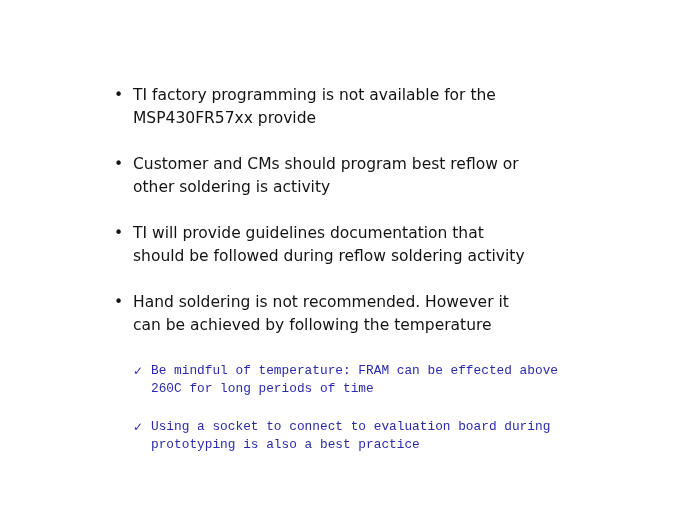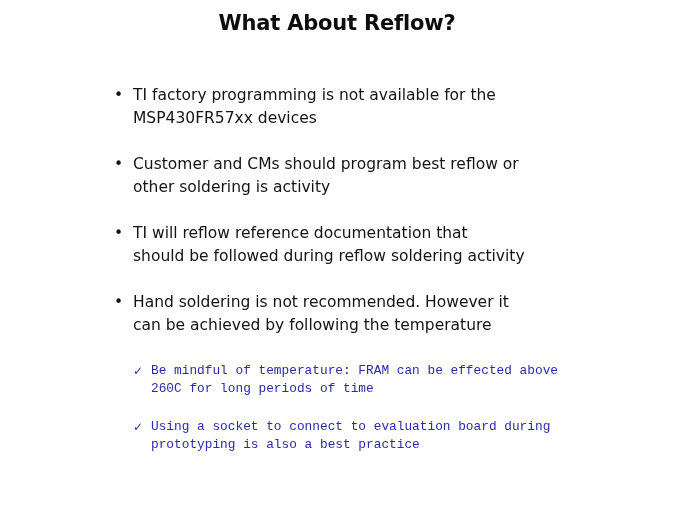--- a/index.html
+++ b/index.html
@@ -101,39 +101,38 @@
     display: block;
     white-space: pre-line;
     font-family: Liberation Mono, monospace;
   }
 </style>
 </head>
 <body>
 
 <div class="slide">
 
-  <div class="slide-title">What About Reflow?</div>
 
   <div class="body-content">
 
     <div class="bullet-item">
       <span class="bullet-marker">•</span>
       <span class="bullet-text">TI factory programming is not available for the
-MSP430FR57xx devices</span>
+MSP430FR57xx provide</span>
     </div>
 
     <div class="bullet-item">
       <span class="bullet-marker">•</span>
       <span class="bullet-text">Customer and CMs should program best reflow or
 other soldering is activity</span>
     </div>
 
     <div class="bullet-item">
       <span class="bullet-marker">•</span>
-      <span class="bullet-text">TI will reflow reference documentation that
+      <span class="bullet-text">TI will provide guidelines documentation that
 should be followed during reflow soldering activity</span>
     </div>
 
     <div class="bullet-item">
       <span class="bullet-marker">•</span>
       <span class="bullet-text">Hand soldering is not recommended. However it
 can be achieved by following the temperature</span>
     </div>
 
     <div class="sub-list">

